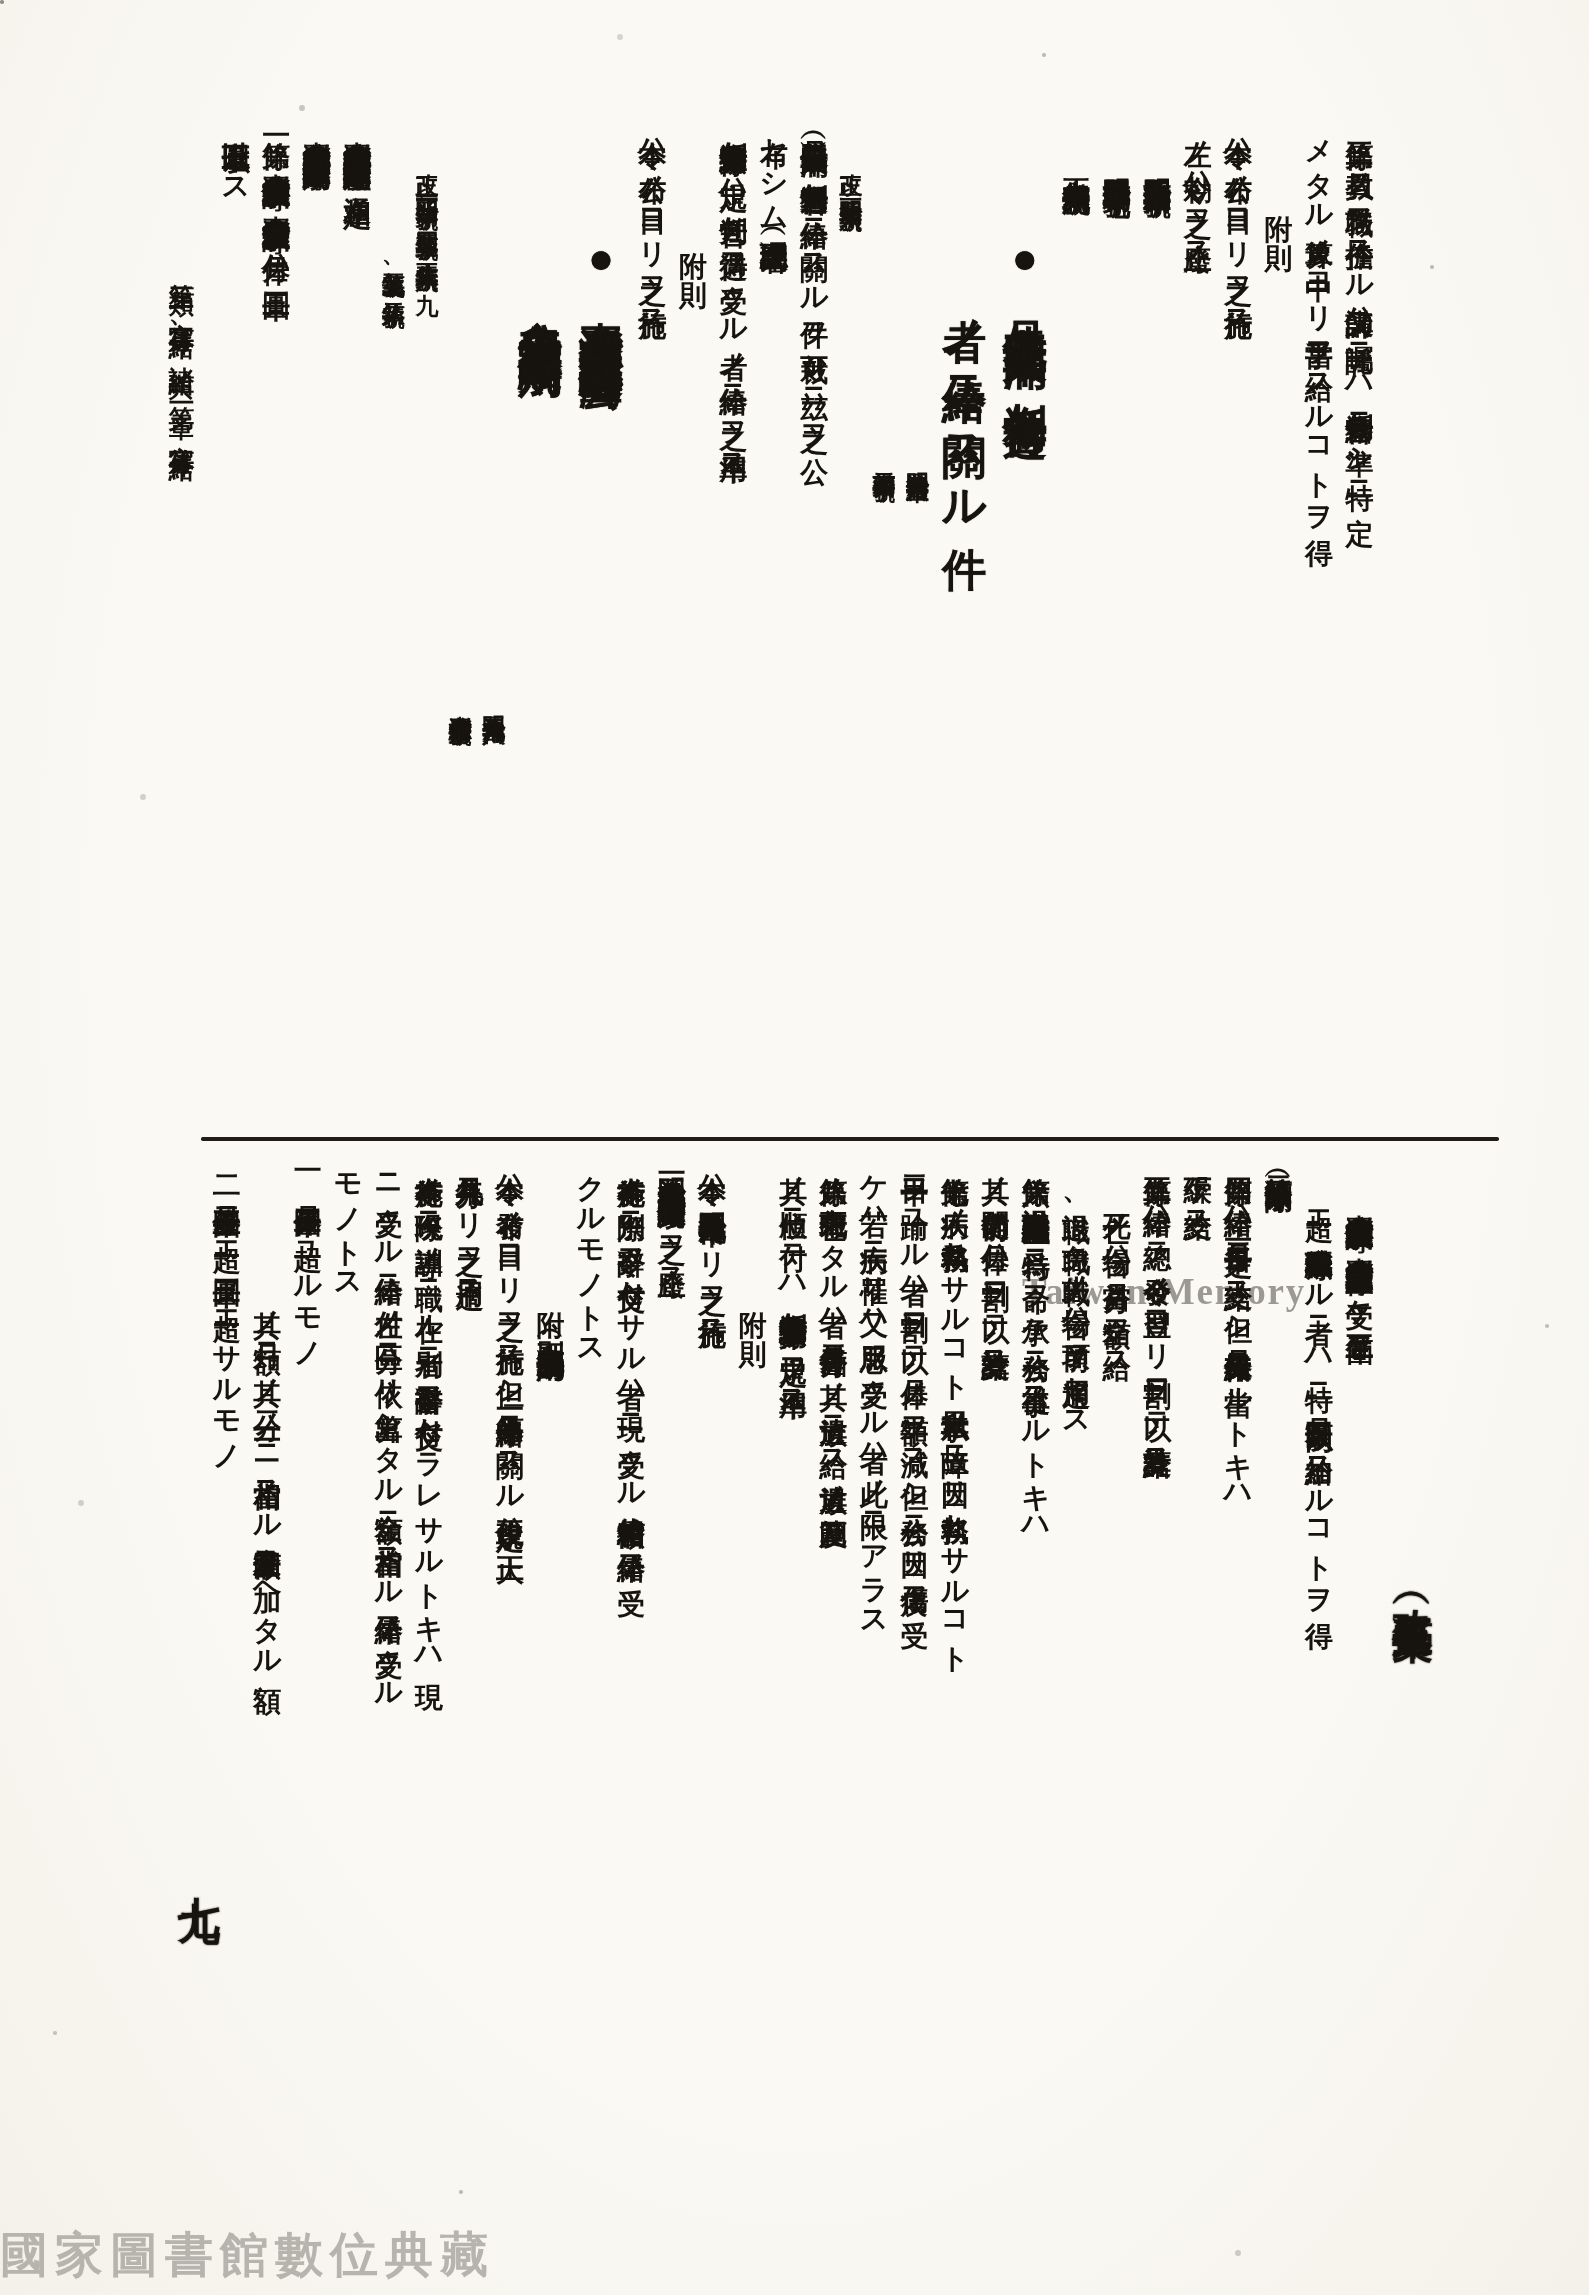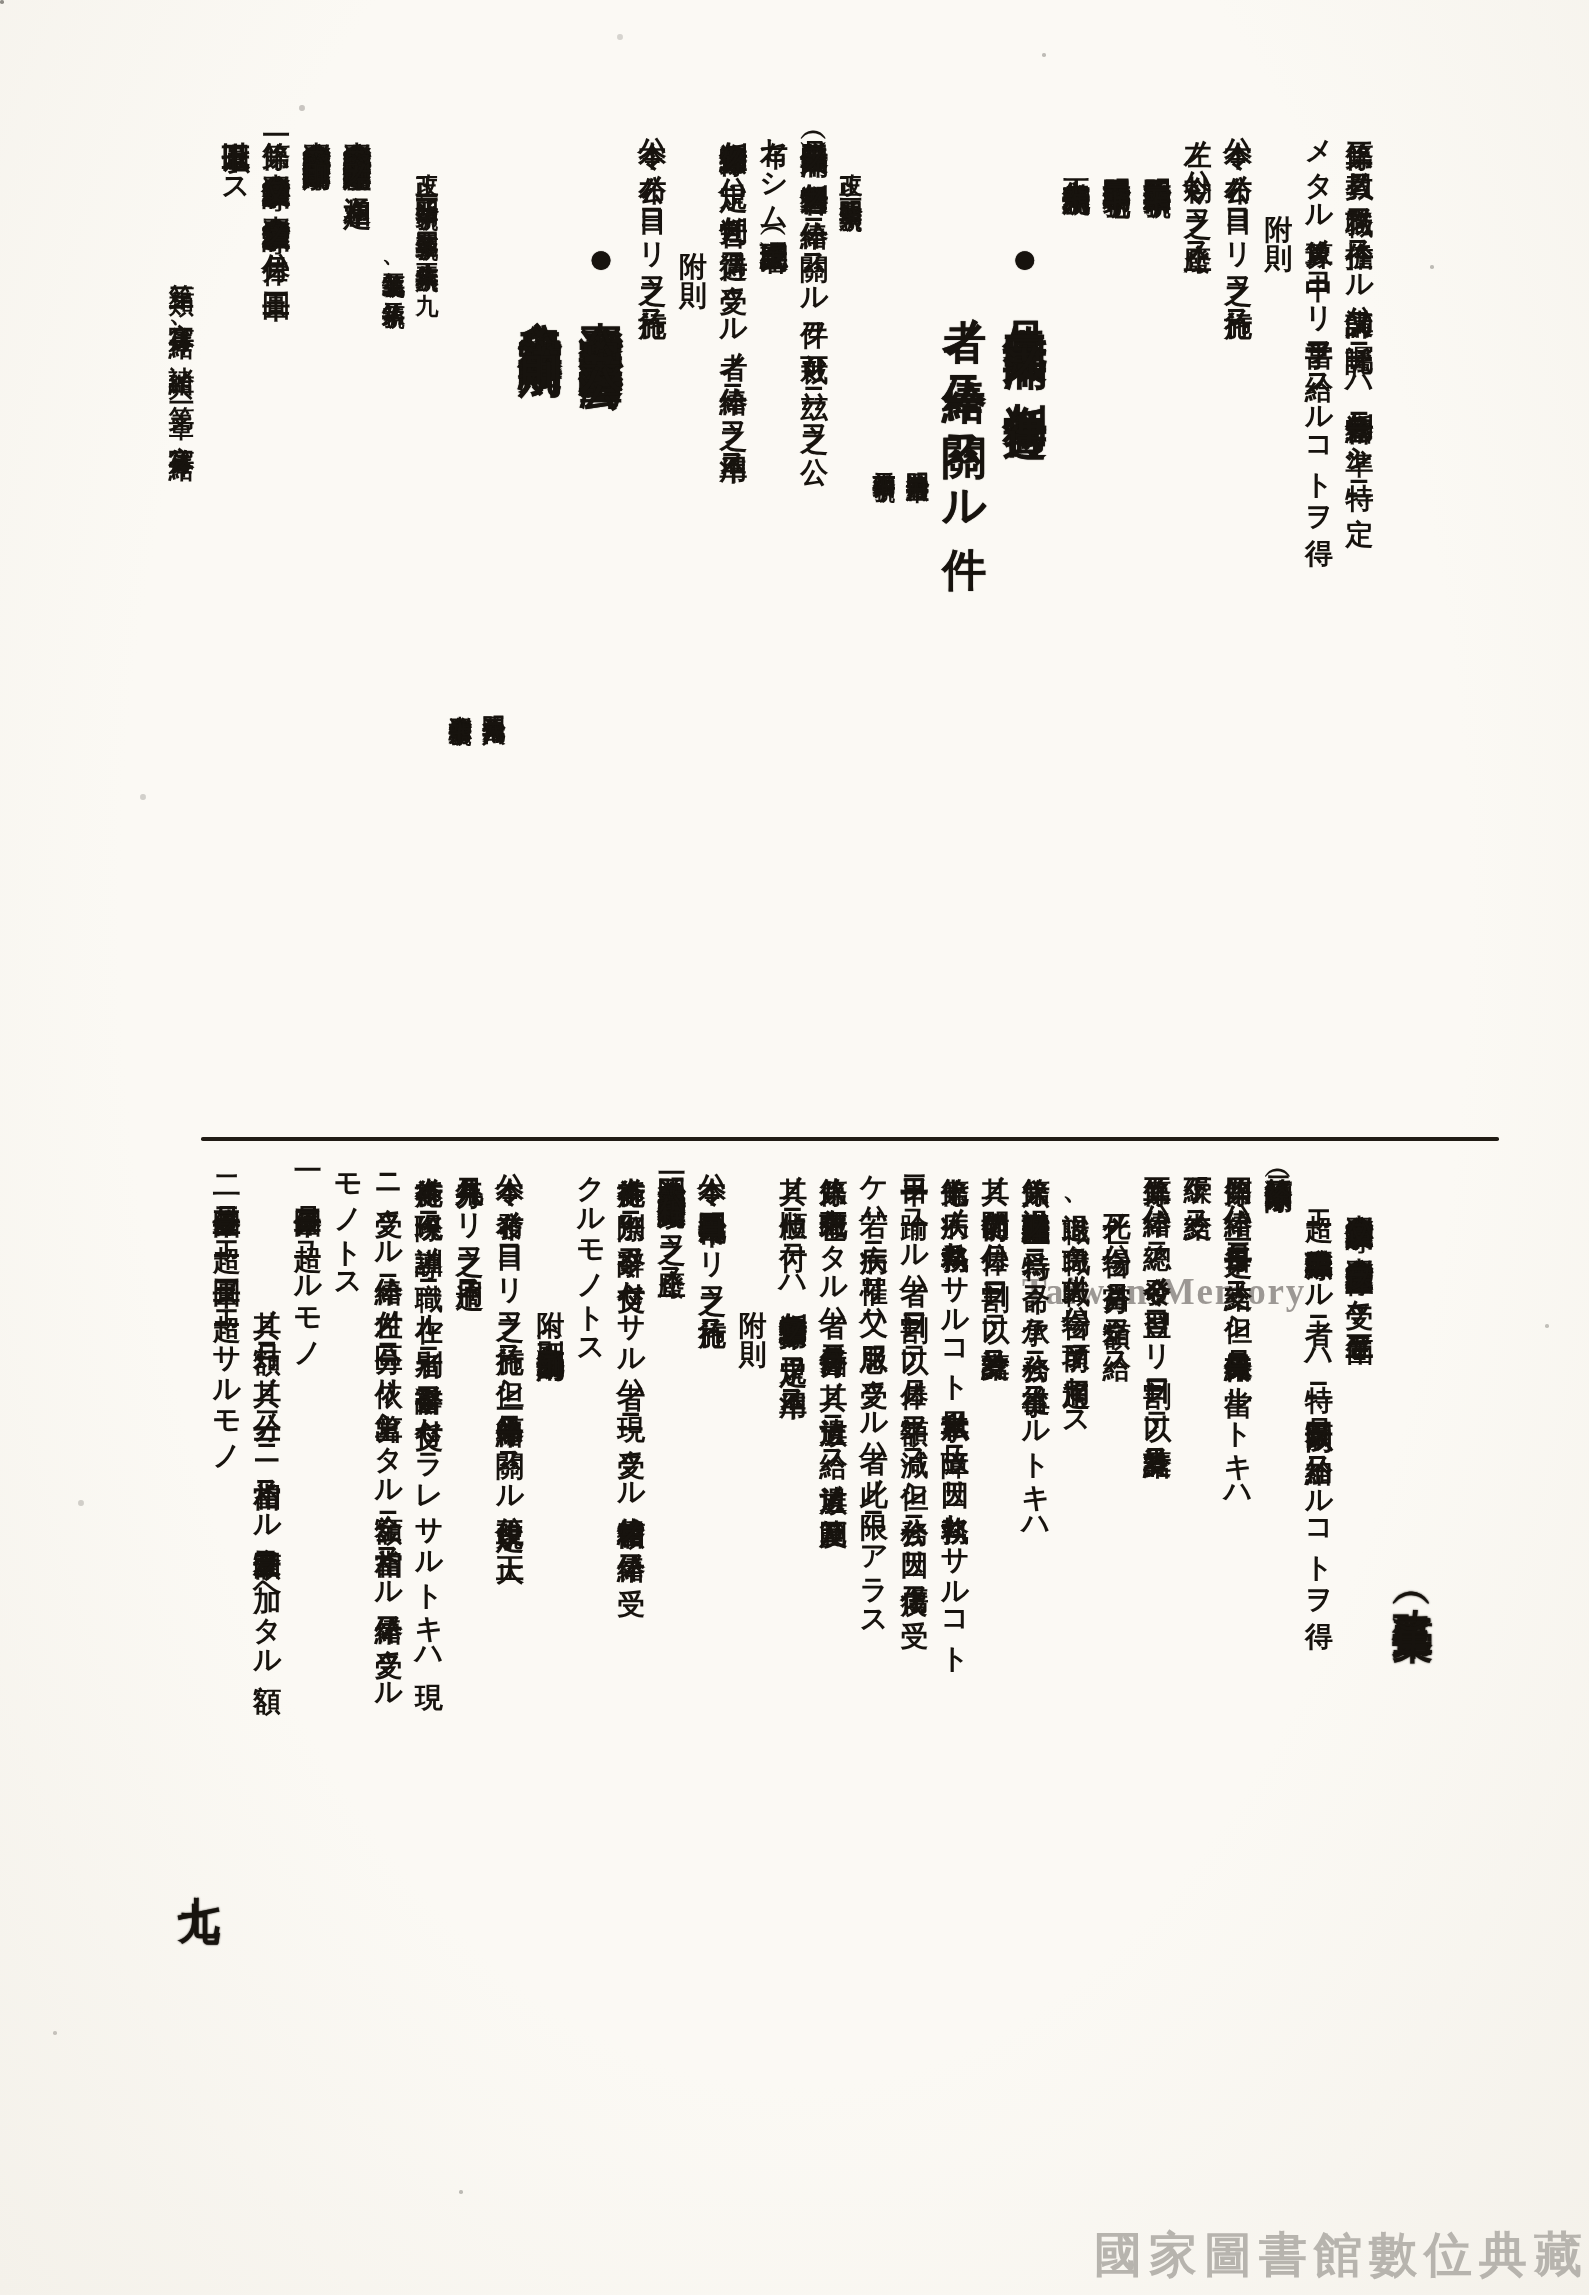--- a/index.html
+++ b/index.html
@@ -58,21 +58,21 @@
     position:absolute;left:775px;top:1132px;
     font-size:122px;font-weight:700;letter-spacing:7px;
     color:rgba(125,122,118,0.52);white-space:nowrap;
   }
   .watermark-latin{
     position:absolute;left:1022px;top:1222px;
     font-size:37px;font-weight:700;letter-spacing:1.8px;
     color:rgba(130,124,120,0.78);white-space:nowrap;margin-top:48px;
   }
   .caption{
-    position:absolute;left:0;top:2223px;width:1589px;text-align:right;
+    position:absolute;left:0;top:2223px;width:1589px;text-align:left;
     font-size:48px;font-weight:700;letter-spacing:7px;color:#b7b4ae;
   }
   .speckles{position:absolute;left:0;top:0;width:3.5px;height:3.5px;border-radius:50%;
     background:rgba(40,35,30,0.5);
     box-shadow:
       300px 106px 0 0.9px rgba(50,45,40,.25), 1430px 265px 0 0 rgba(50,45,40,.3),
       141px 795px 0 0.9px rgba(50,45,40,.2), 1545px 1324px 0 0 rgba(50,45,40,.28),
       79px 1501px 0 0.9px rgba(50,45,40,.2), 459px 2190px 0 0 rgba(50,45,40,.3),
       1236px 2251px 0 0.9px rgba(50,45,40,.22), 53px 2031px 0 0 rgba(50,45,40,.25),
       1042px 53px 0 0 rgba(50,45,40,.3), 618px 35px 0 0.9px rgba(50,45,40,.18);

